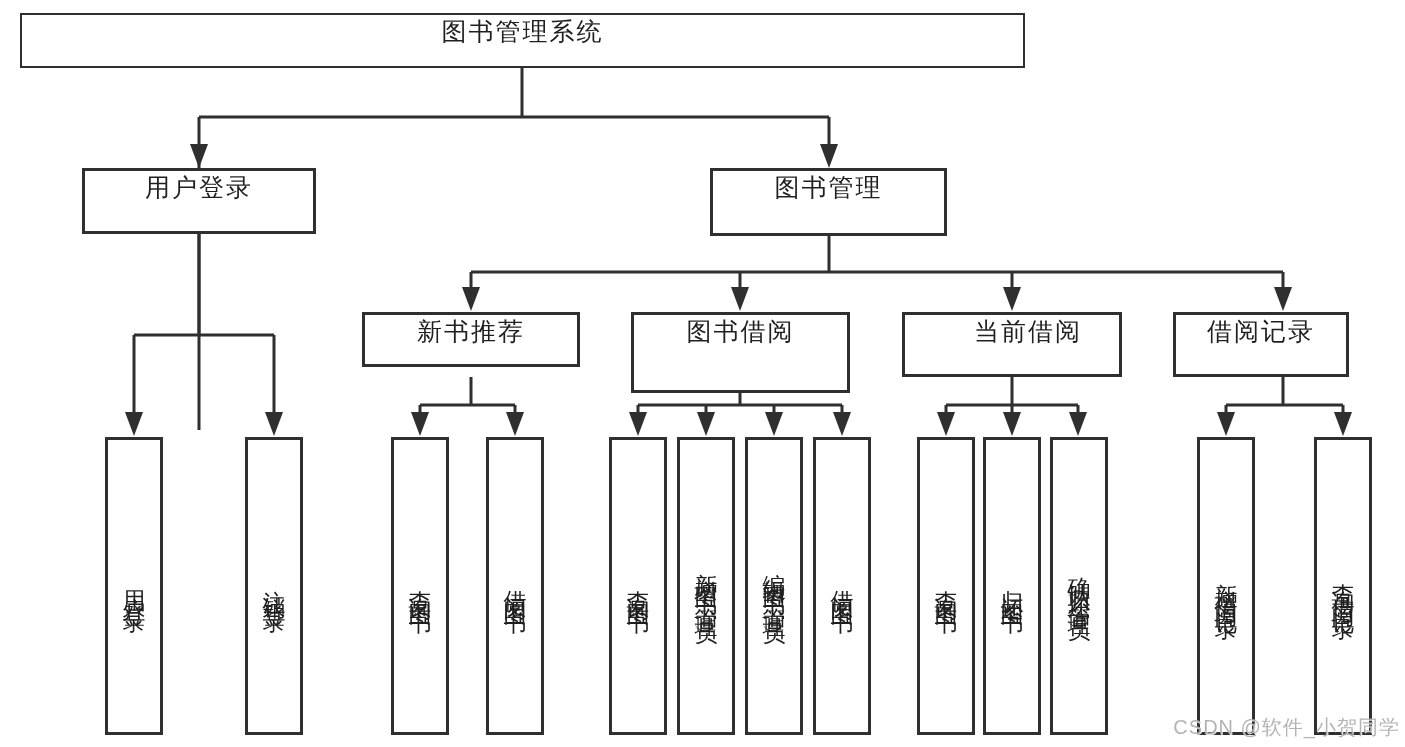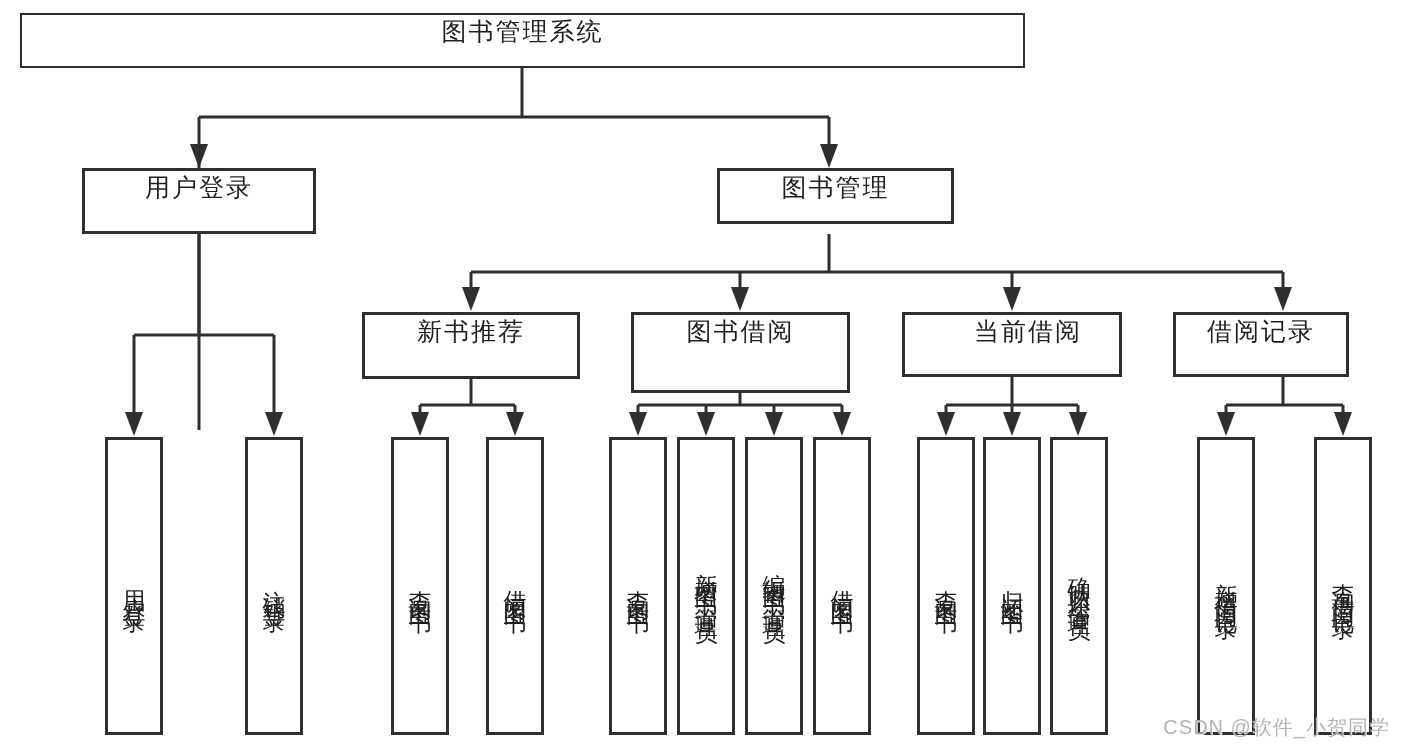--- a/index.html
+++ b/index.html
@@ -8,21 +8,21 @@
   #wires{position:absolute;left:0;top:0;width:1405px;height:747px;z-index:0;}
   .hbox{position:absolute;box-sizing:border-box;border:3px solid #2f2f2f;background:#ffffff;
         display:flex;align-items:flex-start;justify-content:center;z-index:1;
         font-size:25px;letter-spacing:2px;color:#1f1f1f;}
   .hbox.root{border-width:2px;}
   .vbox{position:absolute;box-sizing:border-box;border:3px solid #2f2f2f;background:#ffffff;
         top:437px;height:298px;width:58px;
         display:flex;align-items:center;justify-content:center;z-index:1;}
   .vtext{writing-mode:vertical-rl;text-orientation:mixed;
          font-size:23px;letter-spacing:7px;color:#1f1f1f;line-height:1;}
-  .watermark{position:absolute;right:15px;top:714px;z-index:2;
+  .watermark{position:absolute;right:5px;top:714px;z-index:2;
              font-size:20px;letter-spacing:1px;color:rgba(172,172,172,0.92);
              text-shadow:1px 1px 0 rgba(255,255,255,0.85);white-space:nowrap;}
 </style>
 </head>
 <body>
 
 <div id="stage">
 
   <svg id="wires" viewBox="0 0 1405 747" xmlns="http://www.w3.org/2000/svg">
     <g stroke="#2f2f2f" stroke-width="3" fill="none">
@@ -51,25 +51,25 @@
       M1217,412 h18 L1226,436 Z  M1334,412 h18 L1343,436 Z"></path>
   </svg>
 
   <div class="hbox root" style="left:20px;top:13px;width:1005px;height:55px;">
     <span>图书管理系统</span>
   </div>
 
   <div class="hbox" style="left:82px;top:168px;width:234px;height:66px;">
     <span>用户登录</span>
   </div>
-  <div class="hbox" style="left:710px;top:168px;width:237px;height:56px;margin-left:7px;">
+  <div class="hbox" style="left:710px;top:168px;width:237px;height:68px;">
     <span>图书管理</span>
   </div>
 
-  <div class="hbox" style="left:362px;top:312px;width:218px;height:67px;">
+  <div class="hbox" style="left:362px;top:312px;width:218px;height:55px;">
     <span>新书推荐</span>
   </div>
   <div class="hbox" style="left:631px;top:312px;width:219px;height:81px;">
     <span>图书借阅</span>
   </div>
   <div class="hbox" style="left:902px;top:312px;width:220px;height:65px;padding-left:32px;">
     <span>当前借阅</span>
   </div>
   <div class="hbox" style="left:1173px;top:312px;width:176px;height:65px;">
     <span>借阅记录</span>

